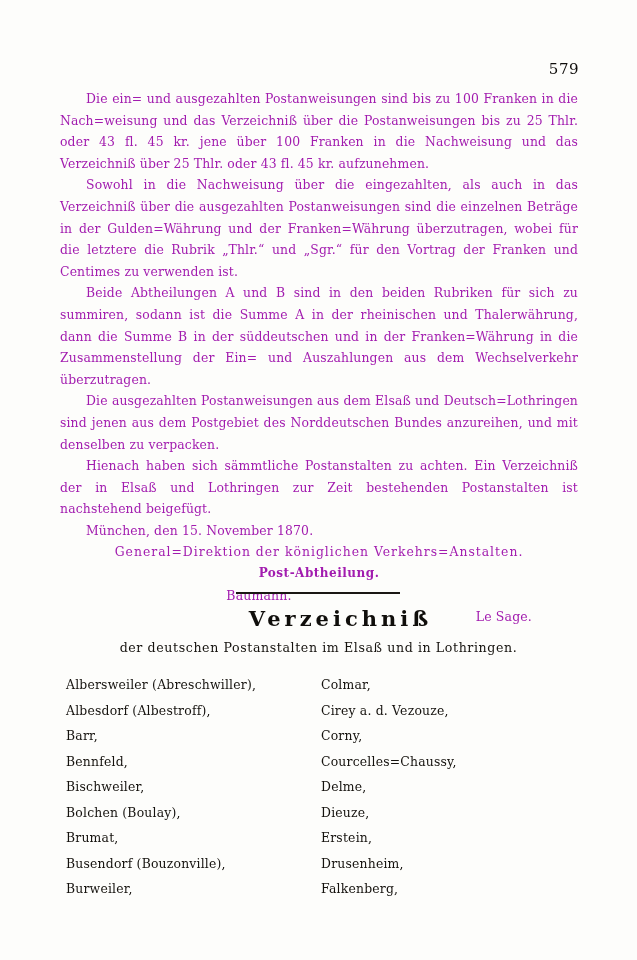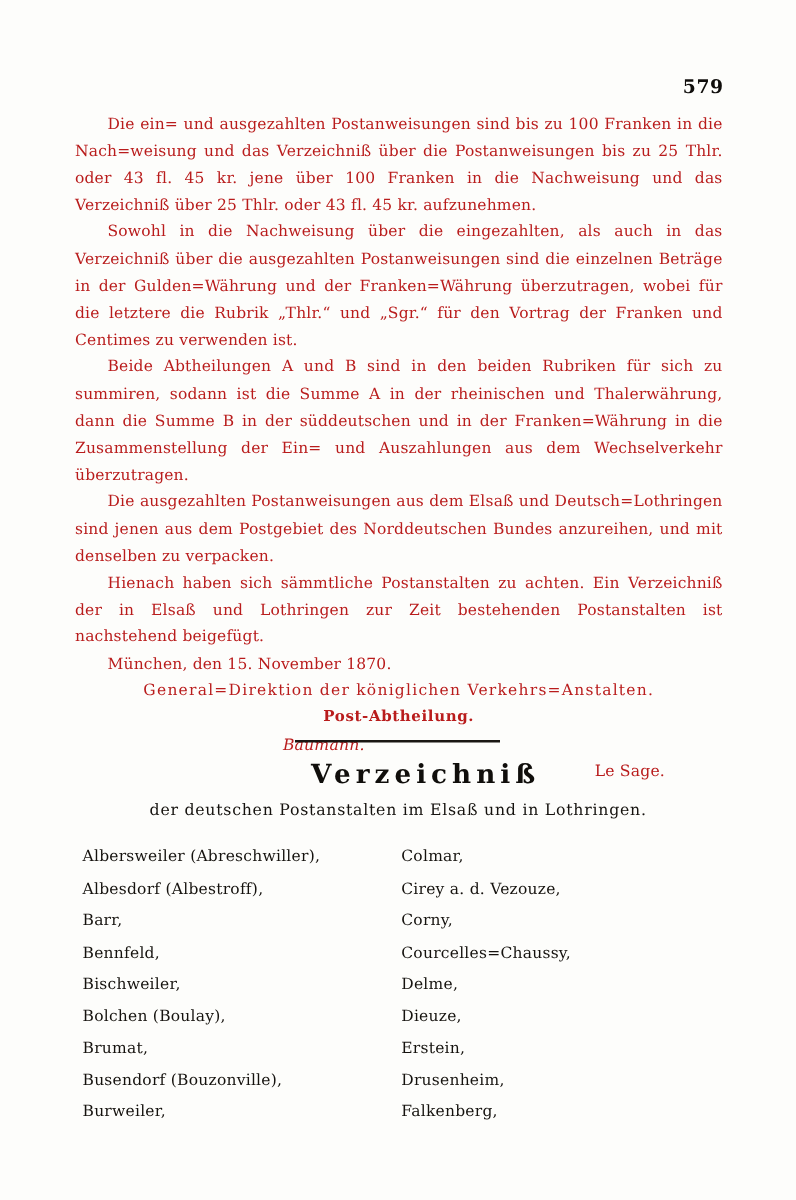--- a/index.html
+++ b/index.html
@@ -20,35 +20,35 @@
     left: 0; top: 0;
     width: 637px;
     height: 960px;
     background: #fdfdfb;
   }
   .page-number {
     position: absolute;
     right: 58px;
     top: 60px;
     font-family: "DejaVu Serif", serif;
-    font-weight: bold;
+    font-weight: normal;
     font-size: 15px;
     letter-spacing: 0.5px;
     color: #0f0d0b;
   }
   .body-text {
     position: absolute;
     left: 60px;
     top: 88px;
     width: 518px;
     font-family: "DejaVu Serif", serif;
     font-size: 12.4px;
     line-height: 21.6px;
     text-align: justify;
-    color: #b91c1c;
+    color: #a21caf;
     letter-spacing: 0.15px;
   }
   .para {
     margin: 0 0 0 0;
     text-indent: 26px;
     text-align: justify;
   }
   .para + .para { margin-top: 0px; }
 
   .place-line {
@@ -68,21 +68,20 @@
     font-size: 12px;
     letter-spacing: 0.5px;
     margin-top: 3px;
   }
   .signature-name {
     text-align: center;
     text-indent: 0;
     margin-top: 2px;
     padding-right: 120px;
     font-size: 12.5px;
-    font-style: italic;
   }
   .signature-name2 {
     text-align: right;
     text-indent: 0;
     margin-top: 4px;
     padding-right: 46px;
     font-size: 12.5px;
   }
   .rule {
     position: absolute;

